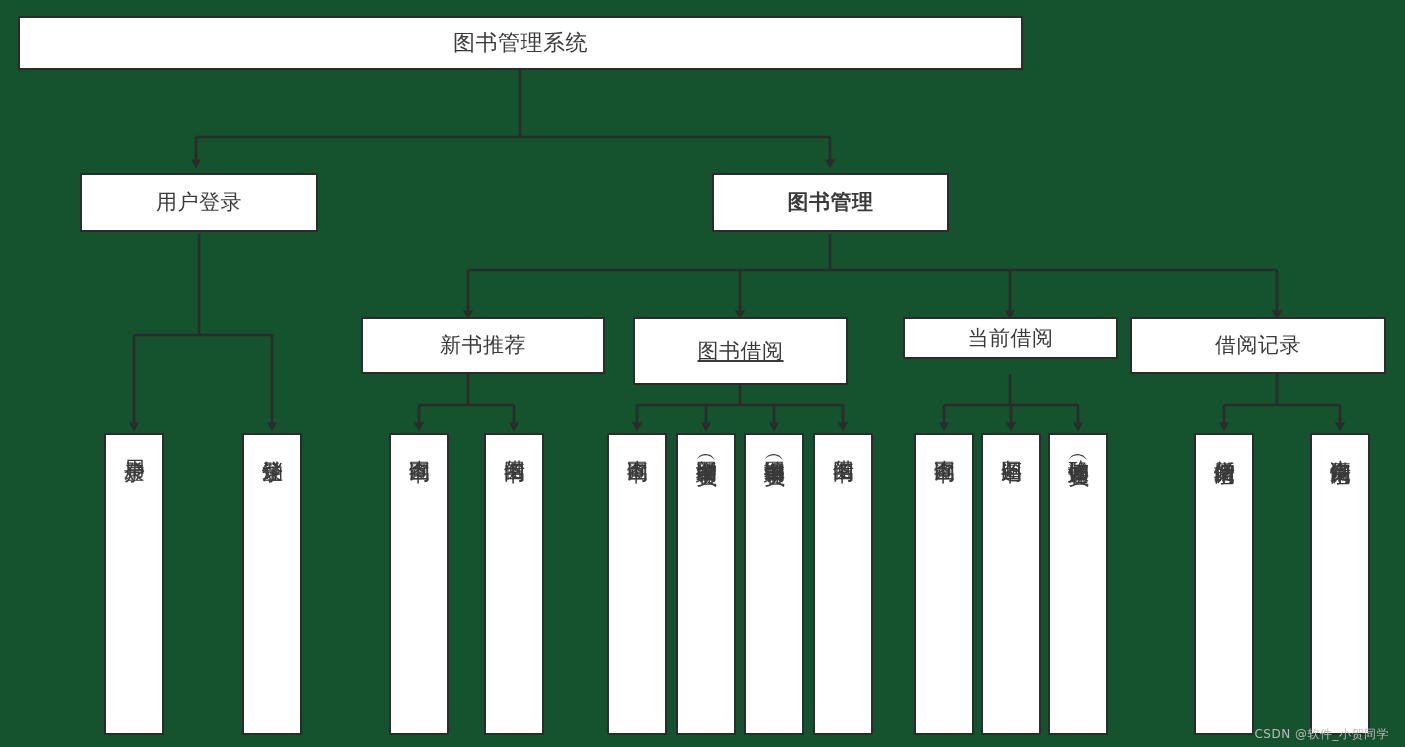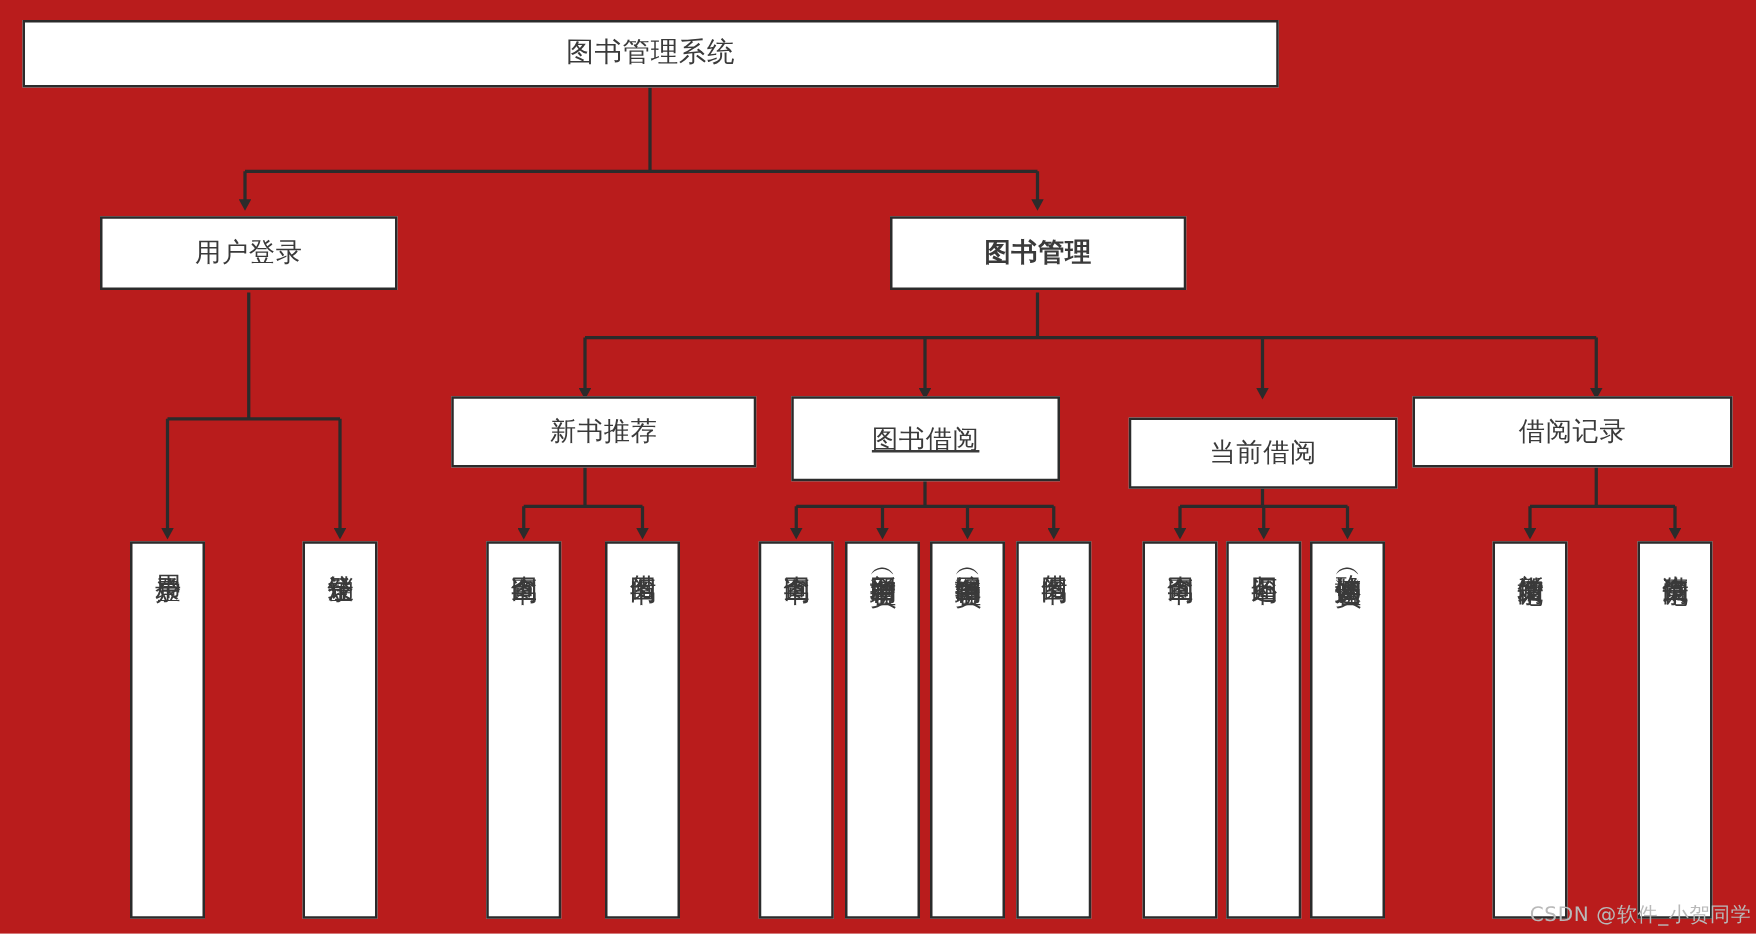--- a/index.html
+++ b/index.html
@@ -8,21 +8,21 @@
     padding: 0;
     background: #ffffff;
   }
   body {
     font-family: "DejaVu Sans", "Liberation Sans", sans-serif;
   }
   #diagram-root {
     position: relative;
     width: 1405px;
     height: 747px;
-    background: #b91c1c;
+    background: #14532d;
     overflow: hidden;
   }
   #edge-layer {
     position: absolute;
     left: 0;
     top: 0;
     width: 1405px;
     height: 747px;
   }
   .node {
@@ -60,23 +60,23 @@
     writing-mode: vertical-rl;
     text-orientation: upright;
     font-size: 21px;
     line-height: 1.0;
     letter-spacing: 1px;
     white-space: nowrap;
     display: block;
   }
   #watermark {
     position: absolute;
-    right: 4px;
+    right: 16px;
     bottom: 4px;
-    font-size: 16px;
+    font-size: 12px;
     color: #b9b9b9;
     letter-spacing: 0.5px;
     z-index: 5;
     white-space: nowrap;
   }
 </style>
 </head>
 <body>
 
 <div id="diagram-root">
@@ -143,21 +143,21 @@
   <div class="node horiz" style="left:712px; top:173px; width:237px; height:59px;font-weight:bold;">
     <span class="node-label">图书管理</span>
   </div>
 
   <div class="node horiz" style="left:361px; top:317px; width:244px; height:57px;">
     <span class="node-label">新书推荐</span>
   </div>
   <div class="node horiz" style="left:633px; top:317px; width:215px; height:68px;text-decoration:underline;">
     <span class="node-label">图书借阅</span>
   </div>
-  <div class="node horiz" style="left:903px; top:334px; width:215px; height:57px;justify-content:center;">
+  <div class="node horiz" style="left:903px; top:317px; width:215px; height:42px;justify-content:center;">
     <span class="node-label">当前借阅</span>
   </div>
   <div class="node horiz" style="left:1130px; top:317px; width:256px; height:57px;">
     <span class="node-label">借阅记录</span>
   </div>
 
   <div class="node vert" style="left:104px; top:433px; width:60px; height:302px;">
     <span class="node-label">用户登录</span>
   </div>
   <div class="node vert" style="left:242px; top:433px; width:60px; height:302px;">

